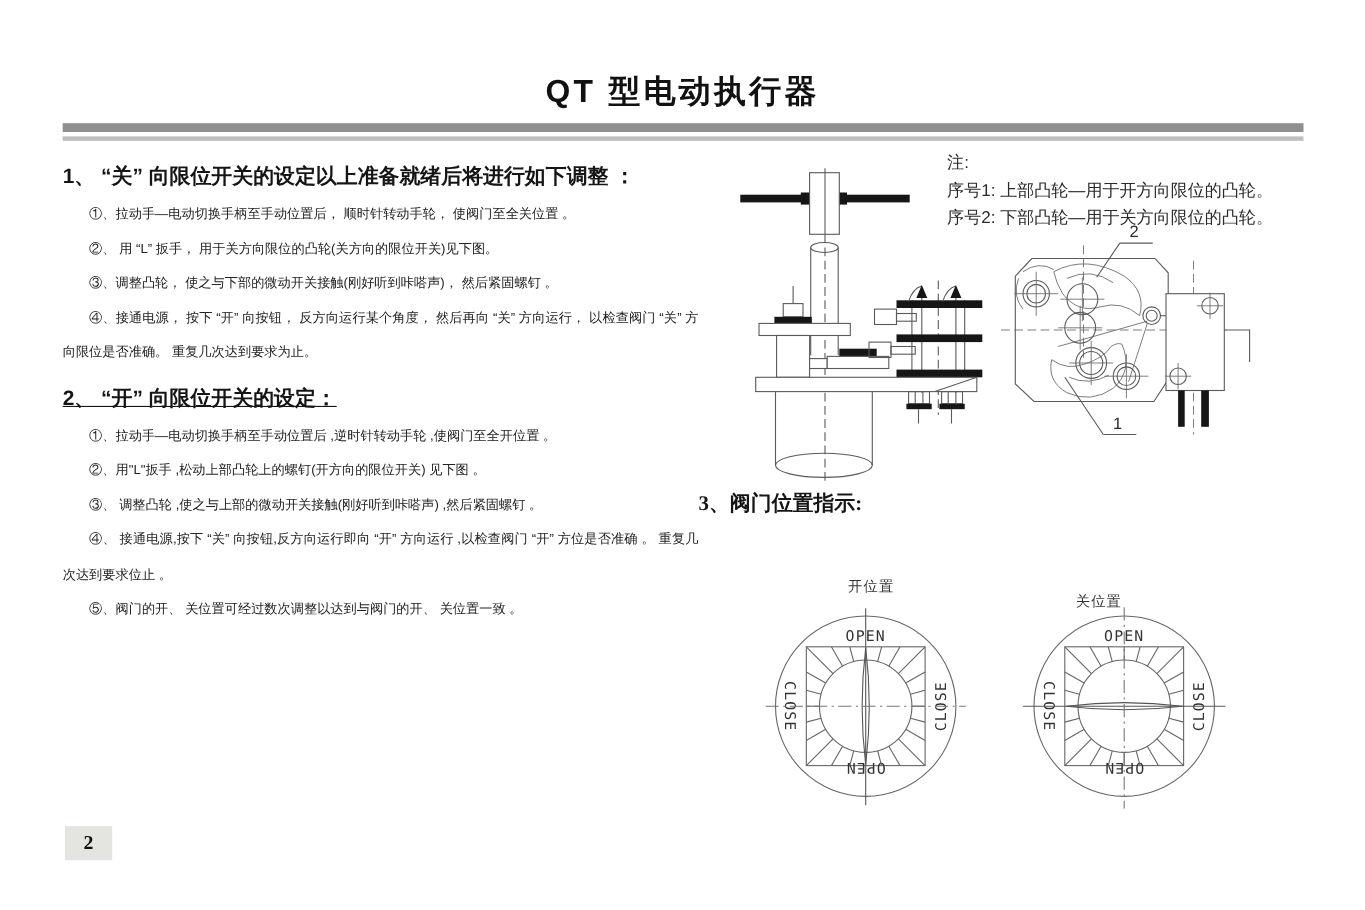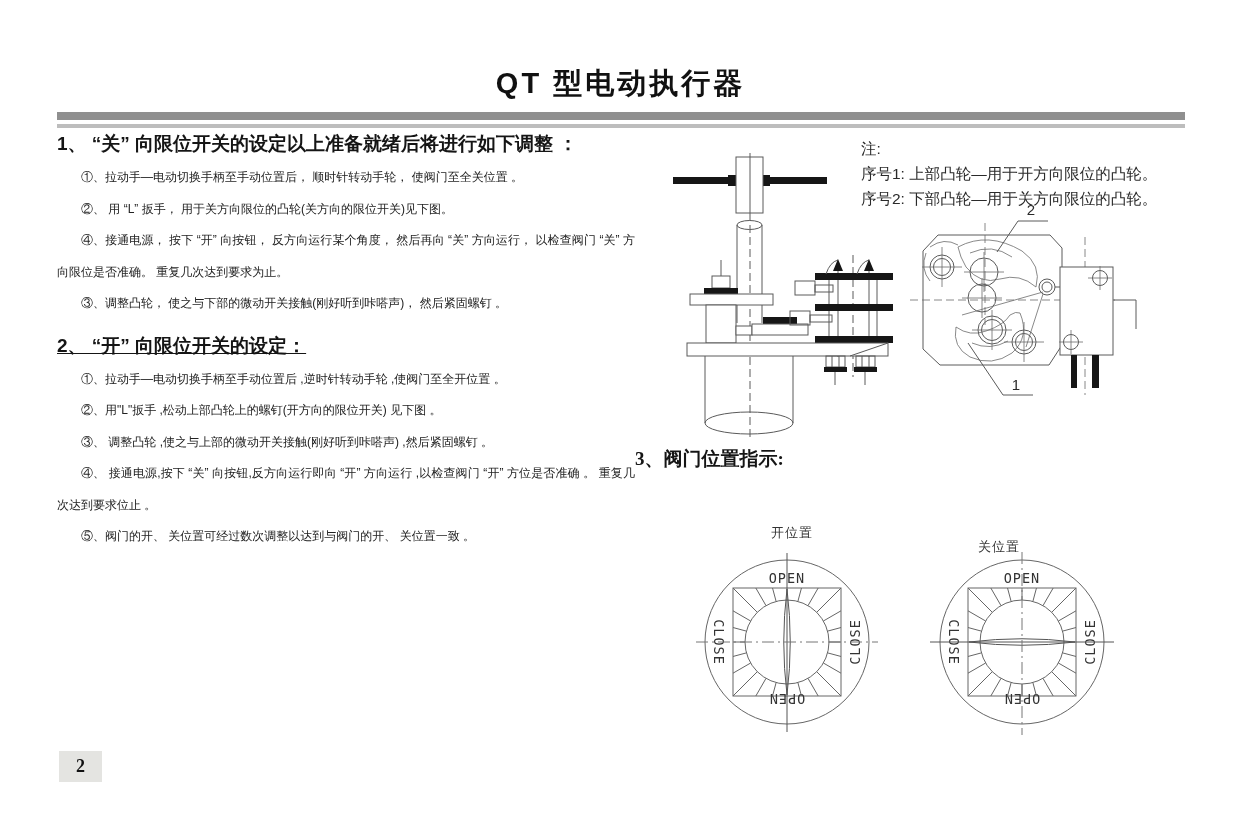--- a/index.html
+++ b/index.html
@@ -9,21 +9,21 @@
   }
   .abs{position:absolute;}
   
   #page-title{
     left:0;top:64px;width:1241px;text-align:center;
     font-size:29px;font-weight:bold;letter-spacing:3px;color:#111;
   }
   .rule1{left:57px;top:112px;width:1128px;height:8px;background:#8f8f8f;}
   .rule2{left:57px;top:124px;width:1128px;height:4px;background:#bdbdbd;}
   
-  #left-col{left:57px;top:131px;width:578px;}
+  #left-col{left:57px;top:148px;width:578px;}
   .sec-heading{font-size:19px;font-weight:bold;color:#151515;line-height:26px;margin:0 0 5px 0;}
   .sec2-heading{margin-top:13px;text-decoration:underline;}
   .para{font-size:12px;line-height:31.5px;margin:0;text-indent:2em;text-align:justify;color:#222;}
   
   #note-block{left:861px;top:136px;width:335px;font-size:15.5px;line-height:25px;color:#2a2a2a;}
   #sec3{left:635px;top:446px;width:556px;font-family:Liberation Serif, serif;}
   #sec3 .para{line-height:28px;}
   .dial-caption{top:524px;width:110px;text-align:center;font-size:13px;color:#333;letter-spacing:1px;}
   
   svg{position:absolute;overflow:visible;}
@@ -57,22 +57,22 @@
 <body>
 
 <div class="abs" id="page-title">QT 型电动执行器</div>
 <div class="abs rule1"></div>
 <div class="abs rule2"></div>
 
 <div class="abs" id="left-col">
   <div class="sec-heading">1、 “关” 向限位开关的设定以上准备就绪后将进行如下调整 ：</div>
   <p class="para">①、拉动手—电动切换手柄至手动位置后， 顺时针转动手轮， 使阀门至全关位置 。</p>
   <p class="para">②、 用 “L” 扳手， 用于关方向限位的凸轮(关方向的限位开关)见下图。</p>
+  <p class="para">③、调整凸轮， 使之与下部的微动开关接触(刚好听到咔嗒声)， 然后紧固螺钉 。</p>
   <p class="para">④、接通电源， 按下 “开” 向按钮， 反方向运行某个角度， 然后再向 “关” 方向运行， 以检查阀门 “关” 方向限位是否准确。 重复几次达到要求为止。</p>
-  <p class="para">③、调整凸轮， 使之与下部的微动开关接触(刚好听到咔嗒声)， 然后紧固螺钉 。</p>
 
   <div class="sec-heading sec2-heading">2、 “开” 向限位开关的设定：</div>
   <p class="para">①、拉动手—电动切换手柄至手动位置后 ,逆时针转动手轮 ,使阀门至全开位置 。</p>
   <p class="para">②、用"L"扳手 ,松动上部凸轮上的螺钉(开方向的限位开关) 见下图 。</p>
   <p class="para">③、 调整凸轮 ,使之与上部的微动开关接触(刚好听到咔嗒声) ,然后紧固螺钉 。</p>
   <p class="para">④、 接通电源,按下 “关” 向按钮,反方向运行即向 “开” 方向运行 ,以检查阀门 “开” 方位是否准确 。 重复几次达到要求位止 。</p>
   <p class="para">⑤、阀门的开、 关位置可经过数次调整以达到与阀门的开、 关位置一致 。</p>
 </div>
 
 <div class="abs" id="note-block">

